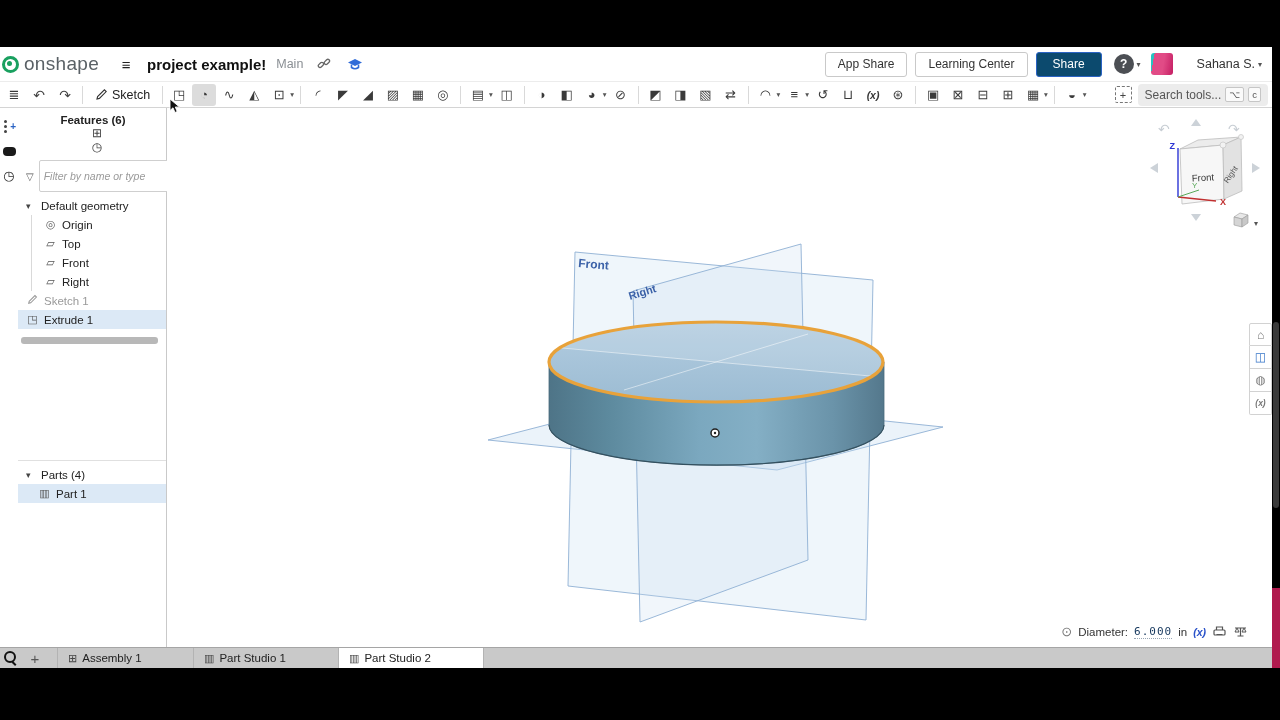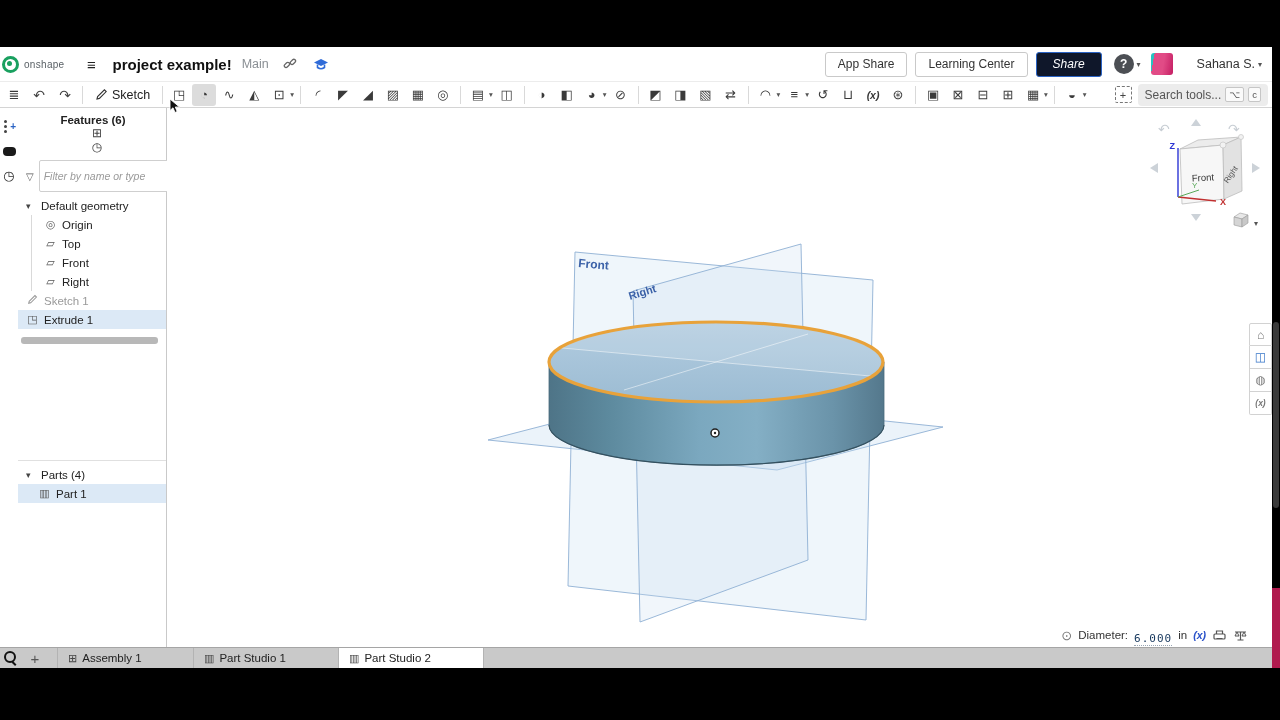--- a/index.html
+++ b/index.html
@@ -4,29 +4,29 @@
 <style>
   html,body{margin:0;padding:0;background:#000;}
   *{box-sizing:border-box;}
   .screen{position:relative;width:1280px;height:720px;background:#000;overflow:hidden;
           font-family:"Liberation Sans",sans-serif;-webkit-font-smoothing:antialiased;}
   
   .header{position:absolute;left:0;top:47px;width:1272px;height:35px;background:#fff;
           display:flex;align-items:center;padding:0 10px 0 2px;border-bottom:1px solid #ececec;}
   .logo{width:17px;height:17px;border-radius:50%;border:3px solid #19a05f;position:relative;margin-right:5px;}
   .logo::after{content:"";position:absolute;left:2px;top:2px;width:5px;height:5px;background:#19a05f;border-radius:50%;}
-  .brand{font-size:10px;color:#5a6166;letter-spacing:.3px;margin-right:16px;}
+  .brand{font-size:19px;color:#5a6166;letter-spacing:.3px;margin-right:16px;}
   .hamburger{font-size:15px;color:#222;width:22px;text-align:center;margin-right:10px;cursor:pointer;}
   .doc-title{font-size:15px;font-weight:bold;color:#111;margin-right:10px;}
   .branch{font-size:12.5px;color:#8a8f94;margin-right:14px;}
   .hicon{margin-right:16px;display:flex;align-items:center;}
   .spacer{flex:1;}
   .hbtn{height:25px;padding:0 12px;border:1px solid #c9c9c9;border-radius:3px;background:#fff;
         font-size:12px;color:#333;display:flex;align-items:center;margin-left:8px;cursor:pointer;}
-  .hbtn.share{background:#0f172a;border-color:#2a63c4;color:#fff;padding:0 16px;font-style:italic;}
+  .hbtn.share{background:#0c4a6e;border-color:#2a63c4;color:#fff;padding:0 16px;}
   .help{width:20px;height:20px;border-radius:50%;background:#4c4f54;color:#fff;font-size:12px;font-weight:bold;
         display:flex;align-items:center;justify-content:center;margin-left:12px;}
   .caret{font-size:8px;color:#555;margin-left:3px;}
   .avatar{width:22px;height:22px;border-radius:3px;margin-left:10px;
           background:linear-gradient(100deg,#27c4c0 0 14%,#e14b86 14% 55%,#c41e63 100%);}
   .username{font-size:12.5px;color:#333;margin-left:24px;}
   
   .toolbar{position:absolute;left:0;top:82px;width:1272px;height:26px;background:#fff;border-bottom:1px solid #d4d4d4;
            display:flex;align-items:center;padding:0 4px 0 2px;}
   .tbtn{min-width:24px;height:22px;display:inline-flex;align-items:center;justify-content:center;
@@ -85,21 +85,21 @@
   .dock{position:absolute;left:1082px;top:215px;display:flex;flex-direction:column;}
   .dockbtn{width:23px;height:23px;border:1px solid #d2d2d2;border-top:none;background:#fff;display:flex;
            align-items:center;justify-content:center;font-size:12px;color:#777;cursor:pointer;}
   .dockbtn:first-child{border-top:1px solid #d2d2d2;border-radius:2px 2px 0 0;}
   .dockbtn:last-child{border-radius:0 0 2px 2px;}
   .dockbtn.blue{color:#3a78c9;}
   .dockbtn .vx{font-size:8.5px;font-style:italic;font-weight:bold;}
   .statusbar{position:absolute;right:24px;top:516px;display:flex;align-items:center;gap:6px;font-size:11.5px;color:#333;}
   .statusbar .dia{color:#777;font-size:13px;}
   .statusbar .val{font-family:"DejaVu Sans Mono",monospace;font-size:11px;color:#14365c;
-                  border-bottom:1px dotted #98a6b5;letter-spacing:1px;margin-top:8px;}
+                  border-bottom:1px dotted #98a6b5;letter-spacing:1px;}
   .statusbar .vx{color:#2a52c9;font-style:italic;font-weight:bold;font-size:10.5px;}
   .statusbar svg{display:block;}
   
   .tabbar{position:absolute;left:0;top:647px;width:1272px;height:21px;background:#c9c9c9;
           border-top:1px solid #a5a5a5;display:flex;align-items:stretch;}
   .mag{position:relative;width:18px;margin-left:2px;}
   .mag::before{content:"";position:absolute;left:2px;top:3px;width:8px;height:8px;border:2px solid #111;border-radius:50%;}
   .mag::after{content:"";position:absolute;left:11px;top:13px;width:2px;height:5px;background:#111;transform:rotate(-45deg);}
   .addtab{width:30px;display:flex;align-items:center;justify-content:center;color:#555;font-size:15px;cursor:pointer;}
   .tab{display:flex;align-items:center;gap:5px;padding:0 10px;font-size:11.5px;color:#222;

